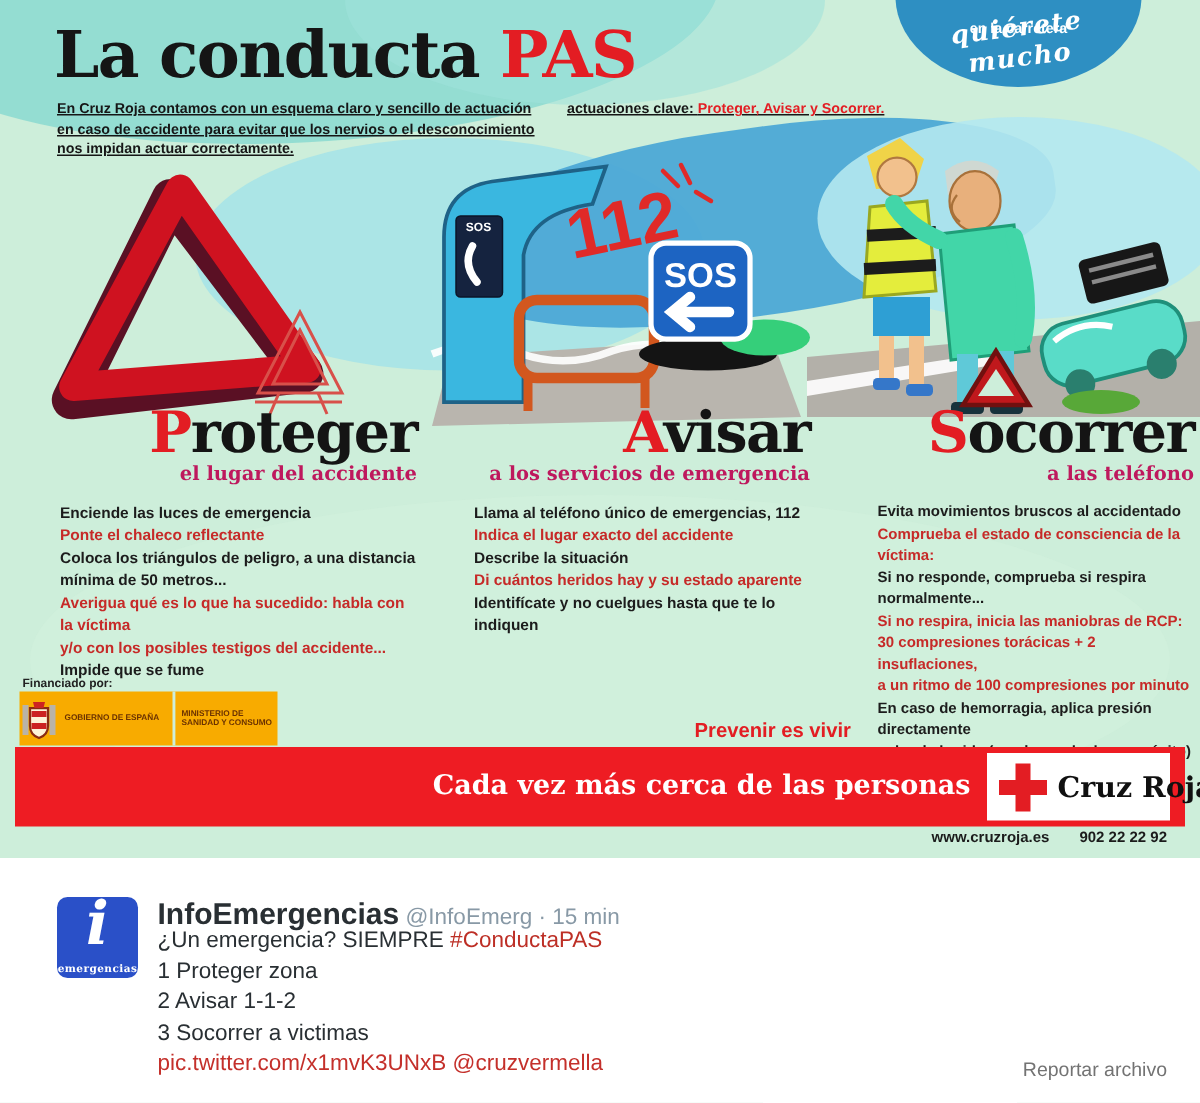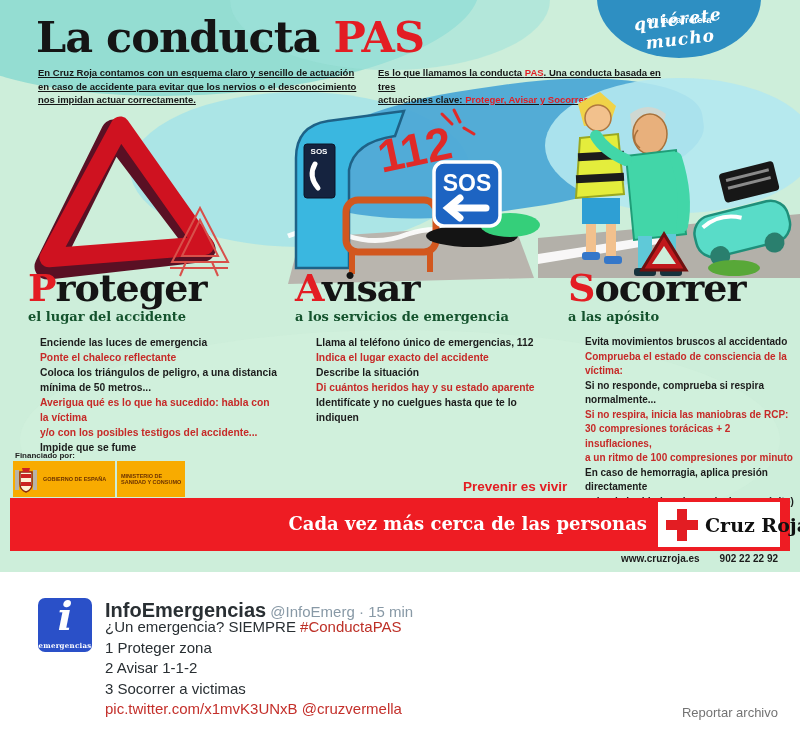--- a/index.html
+++ b/index.html
@@ -28,23 +28,23 @@
 
   .illus{position:absolute;}
   .illus-triangle{left:20px;top:110px;}
   .illus-booth{left:282px;top:106px;}
   .illus-people{left:538px;top:86px;}
 
   .col{position:absolute;top:268px;}
   .col1{left:28px;width:250px;}
   .col2{left:295px;width:245px;}
   .col3{left:568px;width:228px;}
-  .col h2{margin:0;text-align:left;font:800 38px "DejaVu Serif",serif;color:#141414;letter-spacing:-1px;line-height:40px;}
+  .col h2{margin:0;text-align:right;font:800 38px "DejaVu Serif",serif;color:#141414;letter-spacing:-1px;line-height:40px;}
   .col h2 .letter{color:#e31d23;}
-  .col .subtitle{text-align:left;font:700 13px "DejaVu Serif",serif;color:#14532d;margin-top:1px;}
+  .col .subtitle{text-align:right;font:700 13px "DejaVu Serif",serif;color:#be185d;margin-top:1px;}
   .col .list{margin-top:11px;font:700 10.3px/15px "Liberation Sans",sans-serif;color:#1c1c1c;}
   .col1 .list{margin-left:12px;}
   .col2 .list{margin-left:21px;}
   .col3 .list{margin-left:17px;font-size:10px;line-height:14.5px;}
   .bullet.red{color:#c62a28;}
 
   .funding-label{position:absolute;left:15px;top:451px;font:700 8px "Liberation Sans",sans-serif;color:#222;}
   .logos{position:absolute;left:13px;top:461px;display:flex;}
   .logo-box{background:#f8ab00;height:36px;display:flex;align-items:center;}
   .logo-gov{width:102px;border-right:2px solid #cdeeda;}
@@ -93,21 +93,20 @@
 
     <div class="title"><span>La conducta </span><span class="red">PAS</span></div>
 
     <div class="intro intro-left">
         <div>En Cruz Roja contamos con un esquema claro y sencillo de actuación</div>
         <div>en caso de accidente para evitar que los nervios o el desconocimiento</div>
         <div>nos impidan actuar correctamente.</div>
       </div>
 
     <div class="intro intro-right">
-      <div><span>Es lo que llamamos la conducta </span><span class="red">PAS</span><span>. Una conducta basada en tres</span></div>
       <div><span>actuaciones clave: </span><span class="red">Proteger, Avisar y Socorrer.</span></div>
     </div>
 
     <div class="badge">
       <div class="badge-l1">en la carretera</div>
       <div class="badge-l2">quiérete mucho</div>
     </div>
 
     <svg class="illus illus-triangle" width="215" height="170" viewBox="0 0 215 170">
       <polygon points="100,22 22,150 178,146" fill="none" stroke="#5a1024" stroke-width="26" stroke-linejoin="round" transform="rotate(-5 100 90)"></polygon>
@@ -233,21 +232,21 @@
           <div class="bullet red">
             <div>Di cuántos heridos hay y su estado aparente</div>
           </div>
           <div class="bullet">
             <div>Identifícate y no cuelgues hasta que te lo indiquen</div>
           </div>
         </div>
     </div>
     <div class="col col3">
       <h2><span class="letter">S</span><span>ocorrer</span></h2>
-      <div class="subtitle">a las apósito</div>
+      <div class="subtitle">a las teléfono</div>
       <div class="list">
           <div class="bullet">
             <div>Evita movimientos bruscos al accidentado</div>
           </div>
           <div class="bullet red">
             <div>Comprueba el estado de consciencia de la víctima:</div>
           </div>
           <div class="bullet">
             <div>Si no responde, comprueba si respira normalmente...</div>
           </div>

